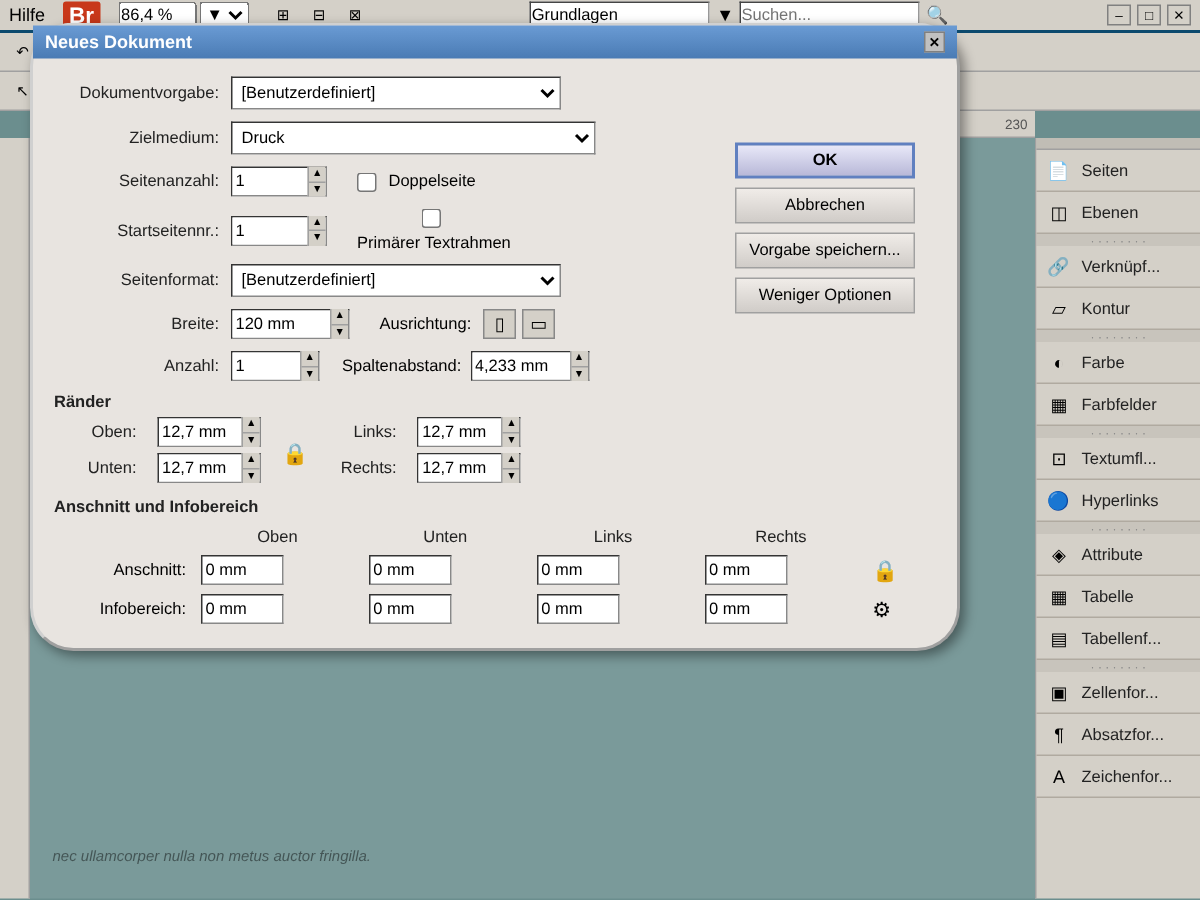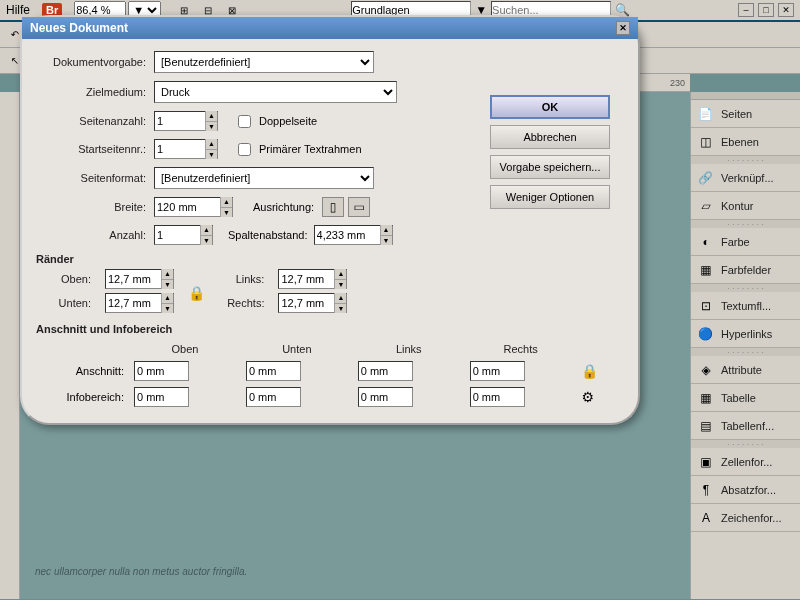--- a/index.html
+++ b/index.html
@@ -25,21 +25,21 @@
       position: relative;
     }
     .menu-bar span {
       font-size: 12px;
       cursor: pointer;
     }
     .menu-bar .br-badge {
       background: #c8381a;
       color: white;
       padding: 1px 4px;
-      font-size: 11px;
+      font-size: 15px;
       font-weight: bold;
       border-radius: 2px;
     }
     .zoom-control {
       display: flex;
       align-items: center;
       gap: 2px;
     }
     .zoom-control select {
       font-size: 11px;
@@ -602,21 +602,21 @@
 
         <div class="form-row">
           <span class="form-label">Startseitennr.:</span>
           <div class="spinner-wrap">
             <input type="text" class="spinner-input" value="1" style="width: 50px;">
             <div class="spinner-arrows">
               <div class="spinner-up">▲</div>
               <div class="spinner-down">▼</div>
             </div>
           </div>
-          <span style="margin-left:20px;display:flex;align-items:center;gap:4px;">
+          <span style="margin-left:20px;display:flex;align-items:center;gap:4px;flex-direction:column;">
             <input type="checkbox" class="form-checkbox" style="">
             <span class="checkbox-label">Primärer Textrahmen</span>
           </span>
         </div>
 
         <div class="form-row">
           <span class="form-label">Seitenformat:</span>
           <select class="form-select" style="width:220px;">
             <option>[Benutzerdefiniert]</option>
           </select>

